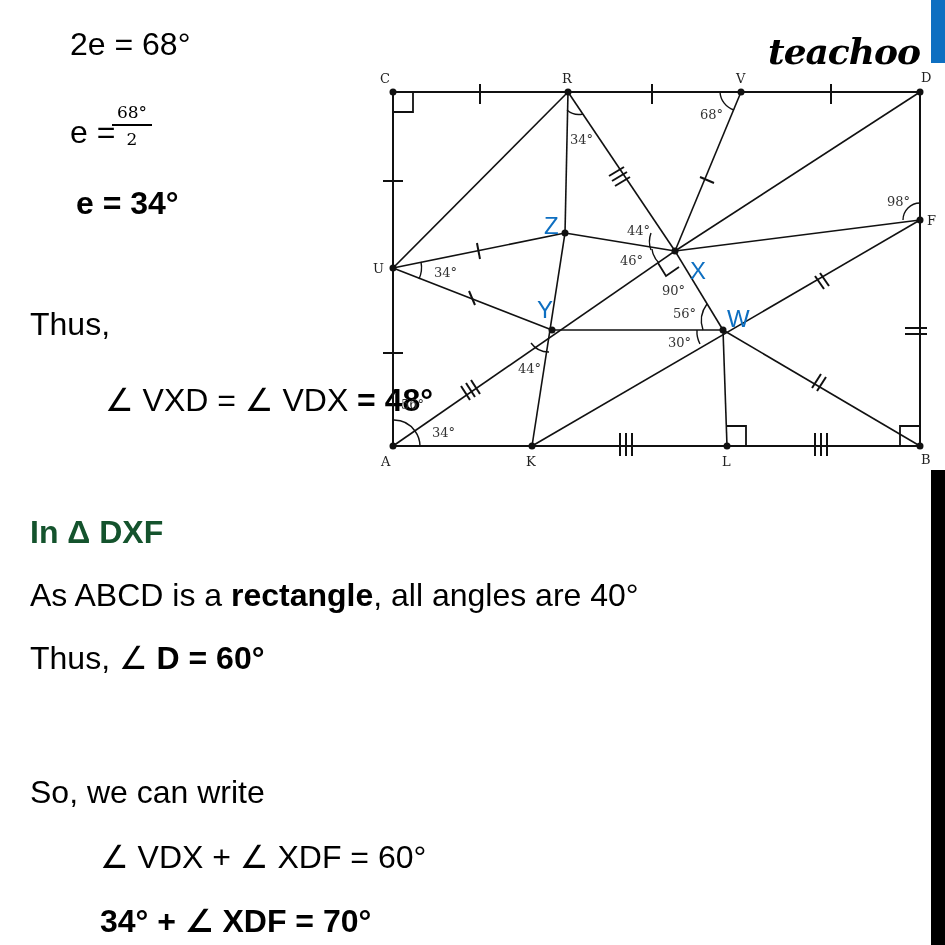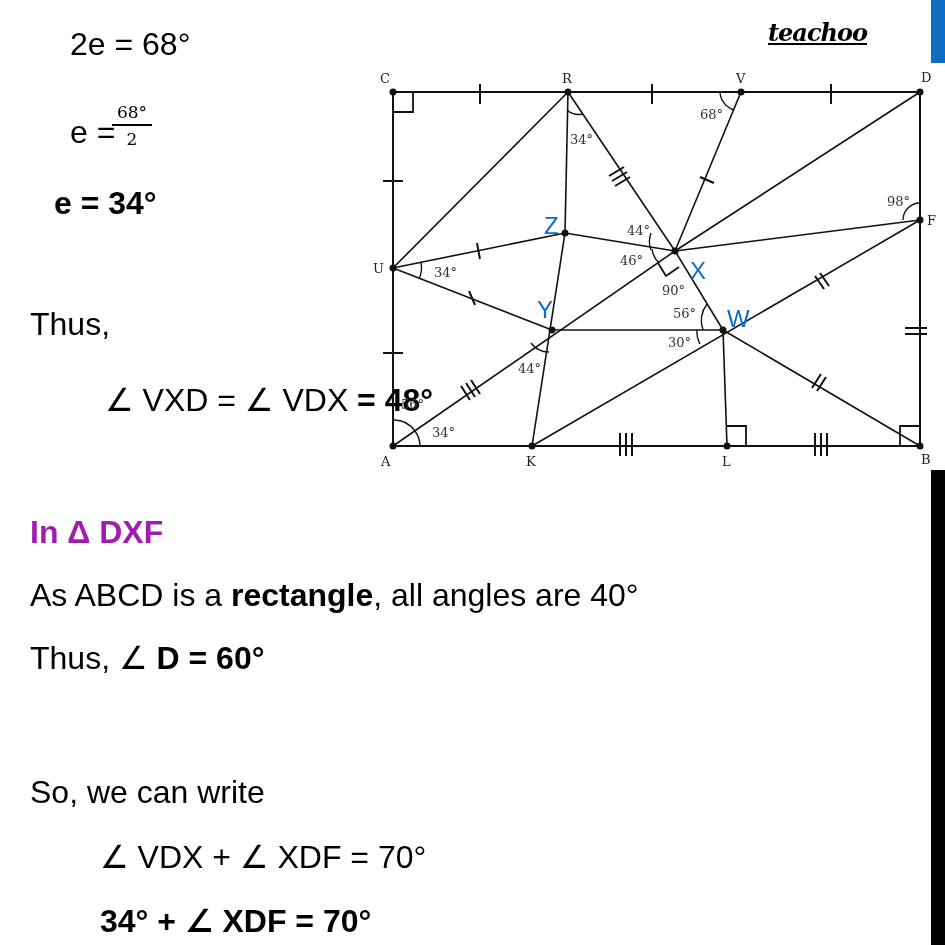--- a/index.html
+++ b/index.html
@@ -4,28 +4,28 @@
   <style>
     html, body { margin: 0; padding: 0; }
     body {
       width: 945px; height: 945px; position: relative; overflow: hidden;
       background: #ffffff;
       font-family: "Liberation Sans", "DejaVu Sans", sans-serif;
       color: #000;
     }
     .line { position: absolute; font-size: 32px; white-space: nowrap; line-height: 1; }
     .b { font-weight: bold; }
-    .blue { color: #a21caf; }
+    .blue { color: #14532d; }
     .frac { position: absolute; font-family: "DejaVu Serif", "Liberation Serif", serif; font-size: 17px; text-align: center; width: 40px; }
     .frac .num { display:block; border-bottom: 2px solid #000; padding-bottom: 2px; }
     .frac .den { display:block; padding-top: 3px; }
     #logo {
-      position: absolute; left: 768px; top: 18px;
+      position: absolute; left: 768px; top: 30px;
       font-family: "DejaVu Serif", "Liberation Serif", serif;
-      font-style: italic; font-weight: bold; font-size: 24px; letter-spacing: -1px; text-decoration: underline;
+      font-style: italic; font-weight: bold; font-size: 36px; letter-spacing: -1px;
     }
     #blue-bar { position: absolute; left: 931px; top: 0; width: 14px; height: 63px; background: #0e6fc1; }
     #black-bar { position: absolute; left: 931px; top: 470px; width: 14px; height: 475px; background: #000; }
     #diagram { position: absolute; left: 0; top: 0; }
     svg text.v { font-family: "DejaVu Serif", "Liberation Serif", serif; font-size: 13px; fill: #222; }
     svg text.ang { font-family: "DejaVu Serif", "Liberation Serif", serif; font-size: 13px; fill: #333; }
     svg text.lbl { font-family: "Liberation Sans", sans-serif; font-size: 24px; fill: #0e6fc1; }
   </style>
 </head>
 <body>
@@ -35,35 +35,35 @@
 <div id="logo">teachoo</div>
 
 <div class="line" style="left:70px; top:28px;">2e = 68°</div>
 
 <div class="line" style="left:70px; top:116px;">e = </div>
 <div class="frac" style="left:112px; top:102px;">
   <span class="num">68°</span>
   <span class="den">2</span>
 </div>
 
-<div class="line b" style="left:54px; top:187px;text-align:right;">e = 34°</div>
+<div class="line b" style="left:76px; top:187px;text-align:right;">e = 34°</div>
 
 <div class="line" style="left:30px; top:308px;">Thus,</div>
 
 <div class="line" style="left:105px; top:384px;"><span>∠ VXD = ∠ VDX </span><span class="b">= 48°</span></div>
 
 <div class="line b blue" style="left:30px; top:516px;">In Δ DXF</div>
 
 <div class="line" style="left:30px; top:579px;"><span>As ABCD is a </span><span class="b">rectangle</span><span>, all angles are 40°</span></div>
 
 <div class="line" style="left:30px; top:642px;"><span>Thus, ∠ </span><span class="b">D = 60°</span></div>
 
 <div class="line" style="left:30px; top:776px;">So, we can write</div>
 
-<div class="line" style="left:100px; top:841px;">∠ VDX + ∠ XDF = 70°</div>
+<div class="line" style="left:100px; top:841px;">∠ VDX + ∠ XDF = 60°</div>
 
 <div class="line b" style="left:100px; top:905px;">34° + ∠ XDF = 70°</div>
 
 <svg id="diagram" width="945" height="945">
   <g stroke="#111" stroke-width="2" fill="none">
 
     <rect x="393" y="92" width="527" height="354"></rect>
   </g>
   <g stroke="#111" stroke-width="1.6" fill="none">
     <line x1="393" y1="268" x2="568" y2="92"></line>

